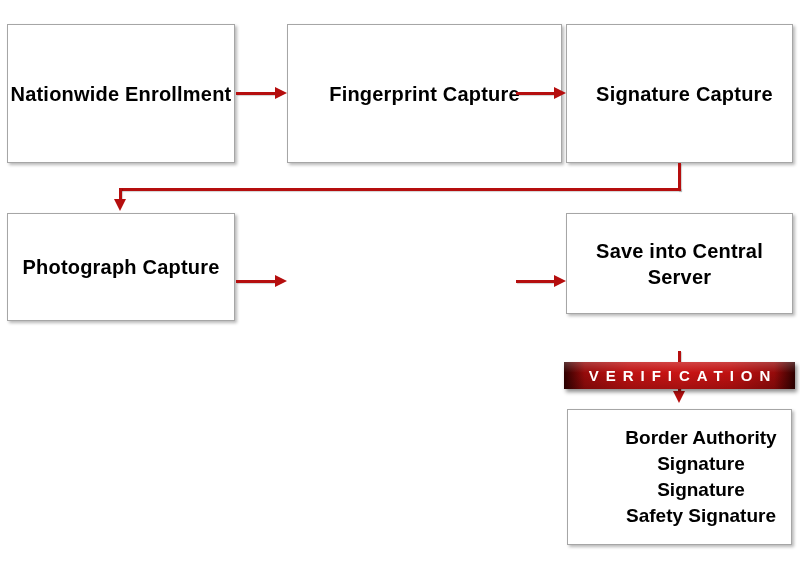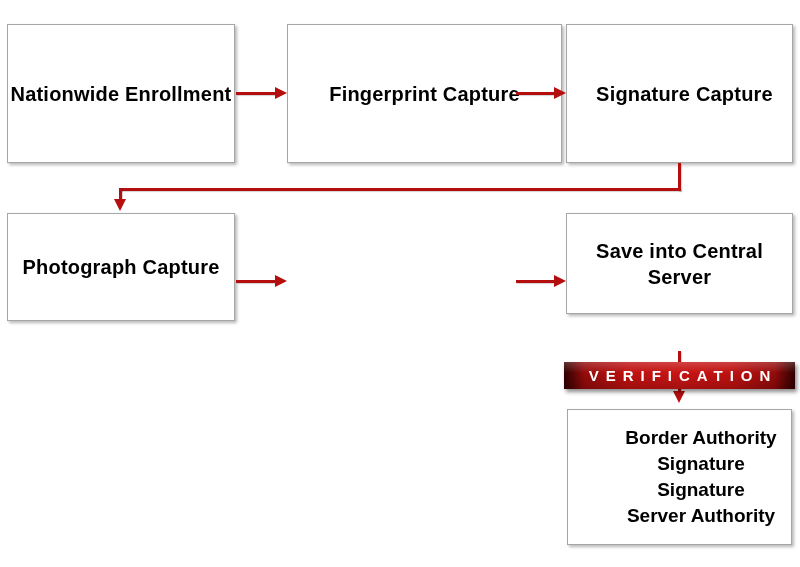--- a/index.html
+++ b/index.html
@@ -150,16 +150,16 @@
   <div class="head-down" style="left:673px; top:391px;"></div>
 
   <div class="banner">
     <span class="banner-label">VERIFICATION</span>
   </div>
 
   <div class="dest-box">
     <span class="dest-line">Border Authority</span>
     <span class="dest-line">Signature</span>
     <span class="dest-line">Signature</span>
-    <span class="dest-line">Server Authority</span>
+    <span class="dest-line">Safety Signature</span>
   </div>
 
 </div>
 
 </body></html>

